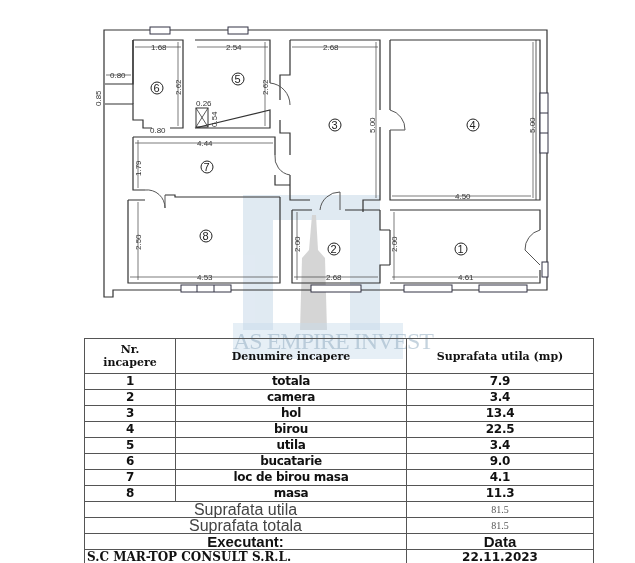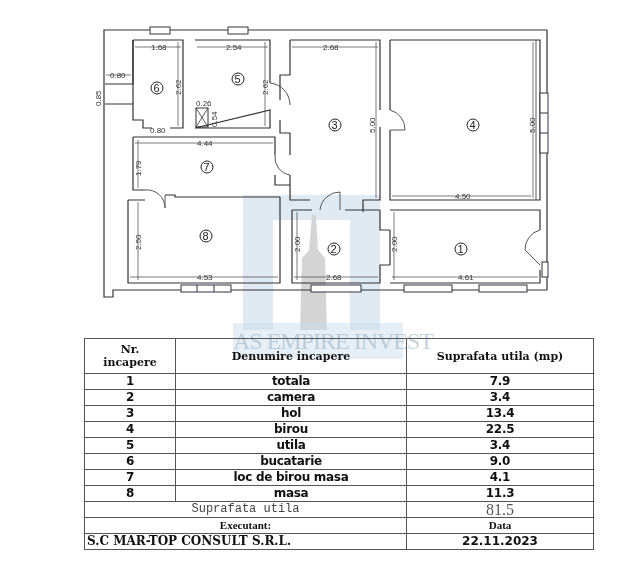--- a/index.html
+++ b/index.html
@@ -6,23 +6,23 @@
   body { width:635px; height:563px; position:relative; overflow:hidden; font-family:"Liberation Sans", sans-serif; }
   #plan { position:absolute; left:0; top:0; width:635px; height:335px; }
   .dim { font-family:"Liberation Sans", sans-serif; font-size:8px; fill:#333; }
   .rnum { font-family:"Liberation Sans", sans-serif; font-size:11px; fill:#222; }
   #tbl { position:absolute; left:84px; top:338px; width:510px; border-collapse:collapse; }
   #tbl td, #tbl th { border:1px solid #555; padding:0; text-align:center; line-height:15px; height:14px; }
   #tbl th { font-family:"DejaVu Serif", serif; font-weight:bold; font-size:11px; color:#111; }
   #tbl th.nr { width:90px; line-height:13px; height:34px; }
   #tbl th.name { width:230px; font-size:11px; }
   #tbl td.c { font-family:"DejaVu Sans", sans-serif; font-weight:bold; font-size:12px; color:#111; letter-spacing:-0.3px; }
-  #tbl td.sum { font-family:Liberation Mono, monospace; font-size:12px; color:#444; font-weight:normal; }
-  #tbl td.sumv { font-family:"Liberation Serif", serif; font-size:16px; color:#555; }
-  #tbl td.hdr2 { font-family:Liberation Serif, serif; font-weight:bold; font-size:11px; color:#111; }
+  #tbl td.sum { font-family:Liberation Sans, sans-serif; font-size:16px; color:#444; font-weight:normal; }
+  #tbl td.sumv { font-family:"Liberation Serif", serif; font-size:10px; color:#555; }
+  #tbl td.hdr2 { font-family:Liberation Sans, sans-serif; font-weight:bold; font-size:15px; color:#111; }
   #tbl td.exec { text-align:left; padding-left:2px; font-family:"DejaVu Serif", serif; font-weight:bold; font-size:12px; color:#111; }
   #tbl td.date { font-family:"DejaVu Sans", sans-serif; font-weight:bold; font-size:12px; color:#111; }
   .wm-box { position:absolute; left:233px; top:323px; width:170px; height:36px; background:rgba(200,220,235,0.45); }
   .wm-text { position:absolute; left:233px; top:328px; width:170px; text-align:center; font-family:"Liberation Serif", serif; font-size:24px; color:rgba(150,175,195,0.55); letter-spacing:-1px; white-space:nowrap; }
 </style>
 </head>
 <body>
 
 <svg id="plan" viewBox="0 0 635 335" xmlns="http://www.w3.org/2000/svg">
 
@@ -215,20 +215,24 @@
   <tr>
     <td class="c">8</td>
     <td class="c">masa</td>
     <td class="c">11.3</td>
   </tr>
   <tr>
     <td class="sum" colspan="2">Suprafata utila</td>
     <td class="sumv">81.5</td>
   </tr>
   <tr>
+    <td class="sum" colspan="2">Suprafata totala</td>
+    <td class="sumv">81.5</td>
+  </tr>
+  <tr>
     <td class="hdr2" colspan="2">Executant:</td>
     <td class="hdr2">Data</td>
   </tr>
   <tr>
     <td class="exec" colspan="2">S.C MAR-TOP CONSULT S.R.L.</td>
     <td class="date">22.11.2023</td>
   </tr>
 </tbody>
   </table>
 

